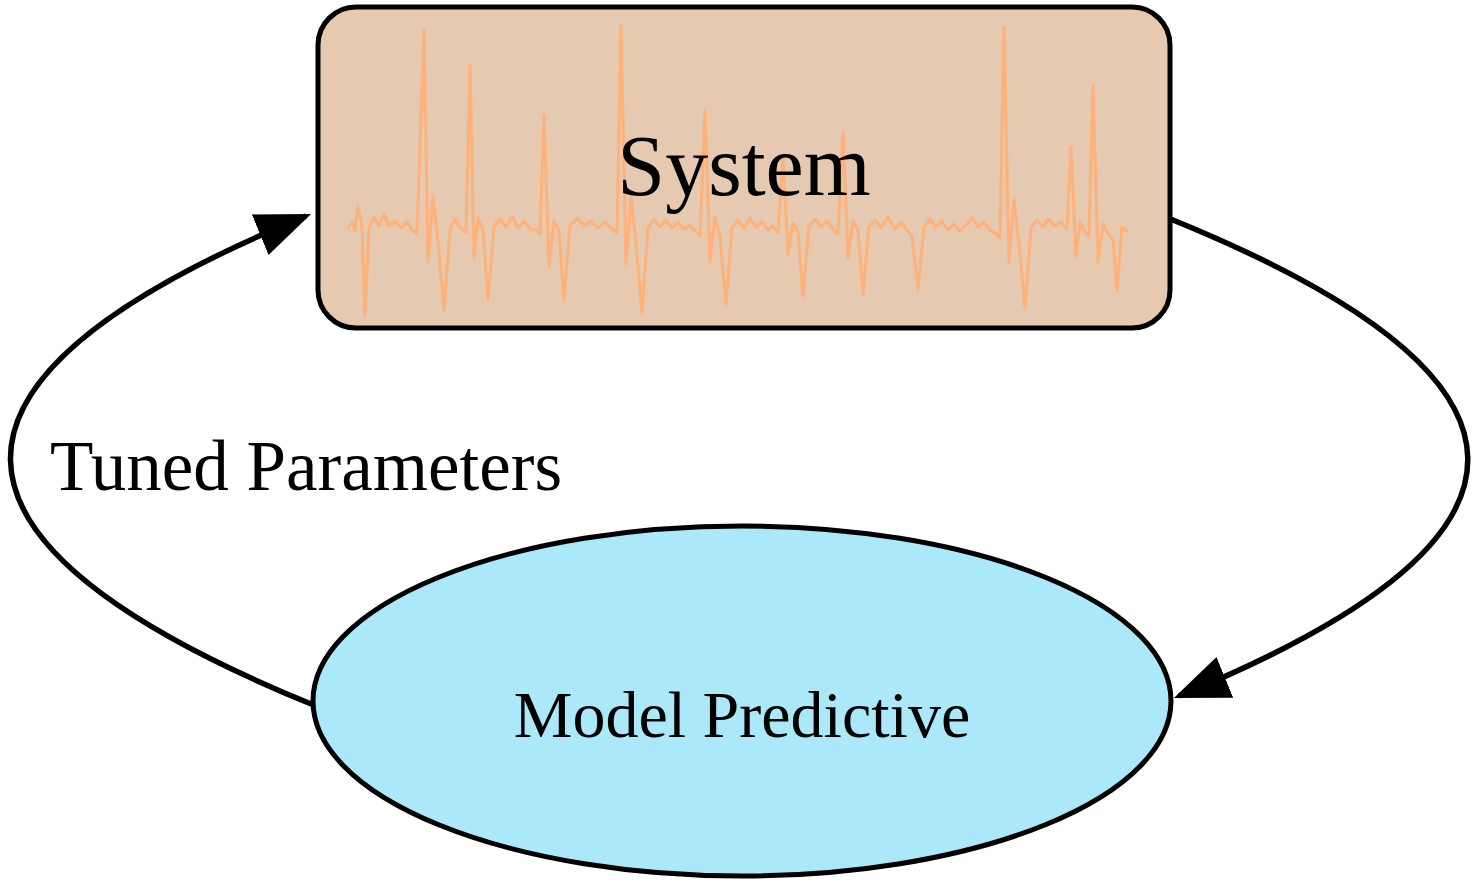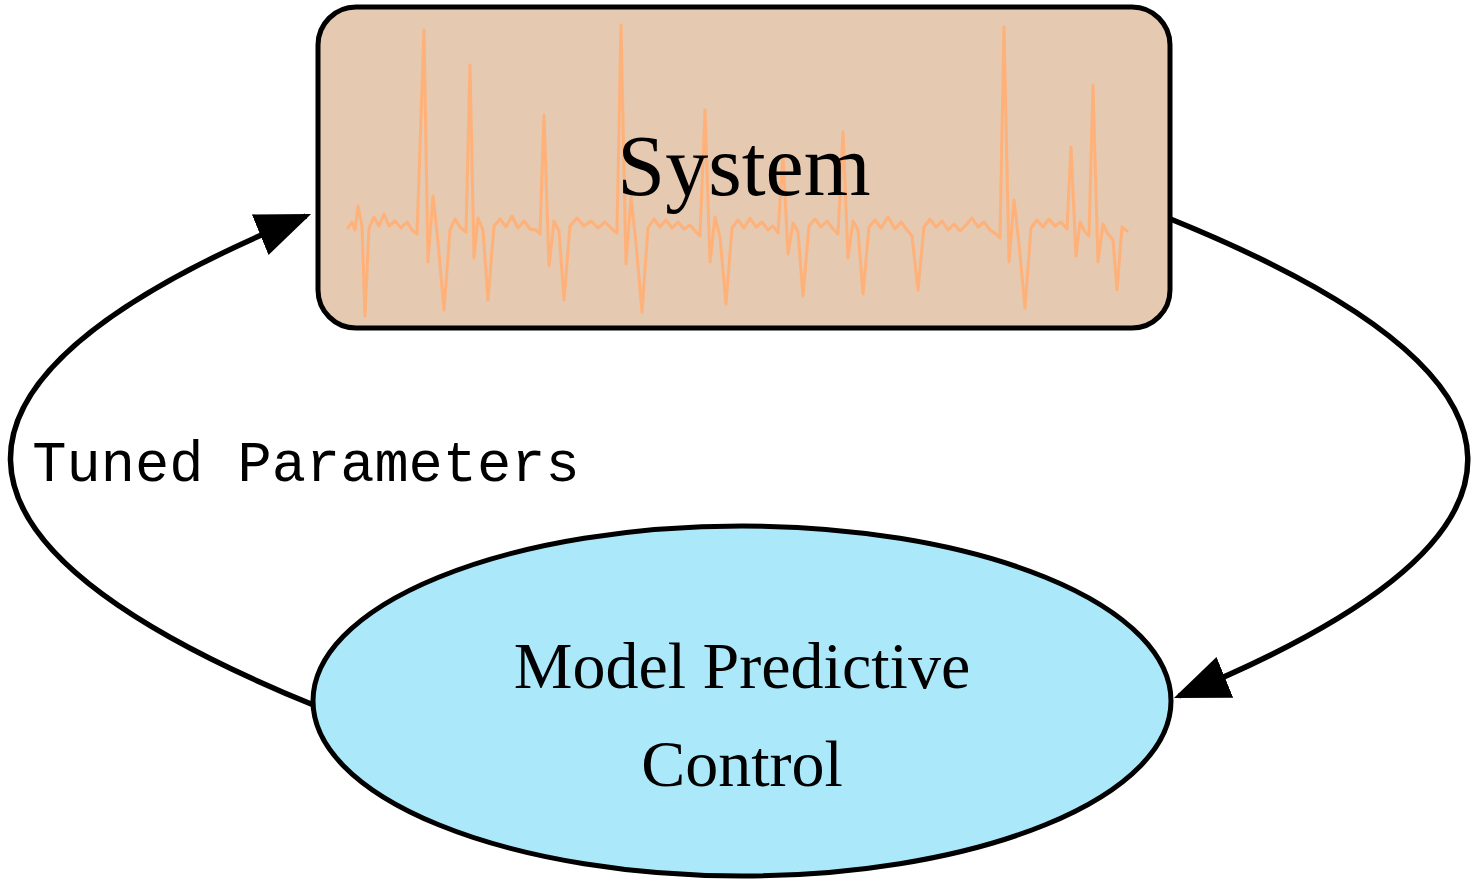--- a/index.html
+++ b/index.html
@@ -32,22 +32,21 @@
     line-height: 1.0;
   }
   .node-label {
     font-size: 86px;
   }
   .mpc-label {
     font-size: 66px;
     line-height: 98px;
   }
   .edge-label {
-    font-size: 57px;
-    font-family: Liberation Mono, monospace;
+    font-size: 71px;
   }
 </style>
 </head>
 <body>
 
 <div class="canvas">
 
   <svg class="diagram-layer" viewBox="0 0 1476 885">
     <defs>
       <marker id="arrowhead" markerWidth="12" markerHeight="9" refX="9" refY="4" orient="auto" markerUnits="strokeWidth">
@@ -81,19 +80,18 @@
              L 1080 222 L 1085 232 L 1089 236 L 1093 85 L 1098 262 L 1103 224 L 1108 234
              L 1113 240 L 1117 290 L 1122 227 L 1127 231" fill="none" stroke-width="3" stroke-linejoin="round" stroke-linecap="round" stroke="#ffb17a"></path>
 
     <ellipse cx="742" cy="701" rx="429" ry="175" stroke="#000000" stroke-width="5" fill="#abe9fa"></ellipse>
   </svg>
 
   <div class="label node-label" style="left: 744px; top: 166px;">System</div>
 
   <div class="label mpc-label" style="left: 742px; top: 715px;">
     <div>Model Predictive</div>
-    <div>Control</div>
   </div>
 
   <div class="label edge-label" style="left: 306px; top: 466px;">Tuned Parameters</div>
 
 
 </div>
 
 </body></html>

